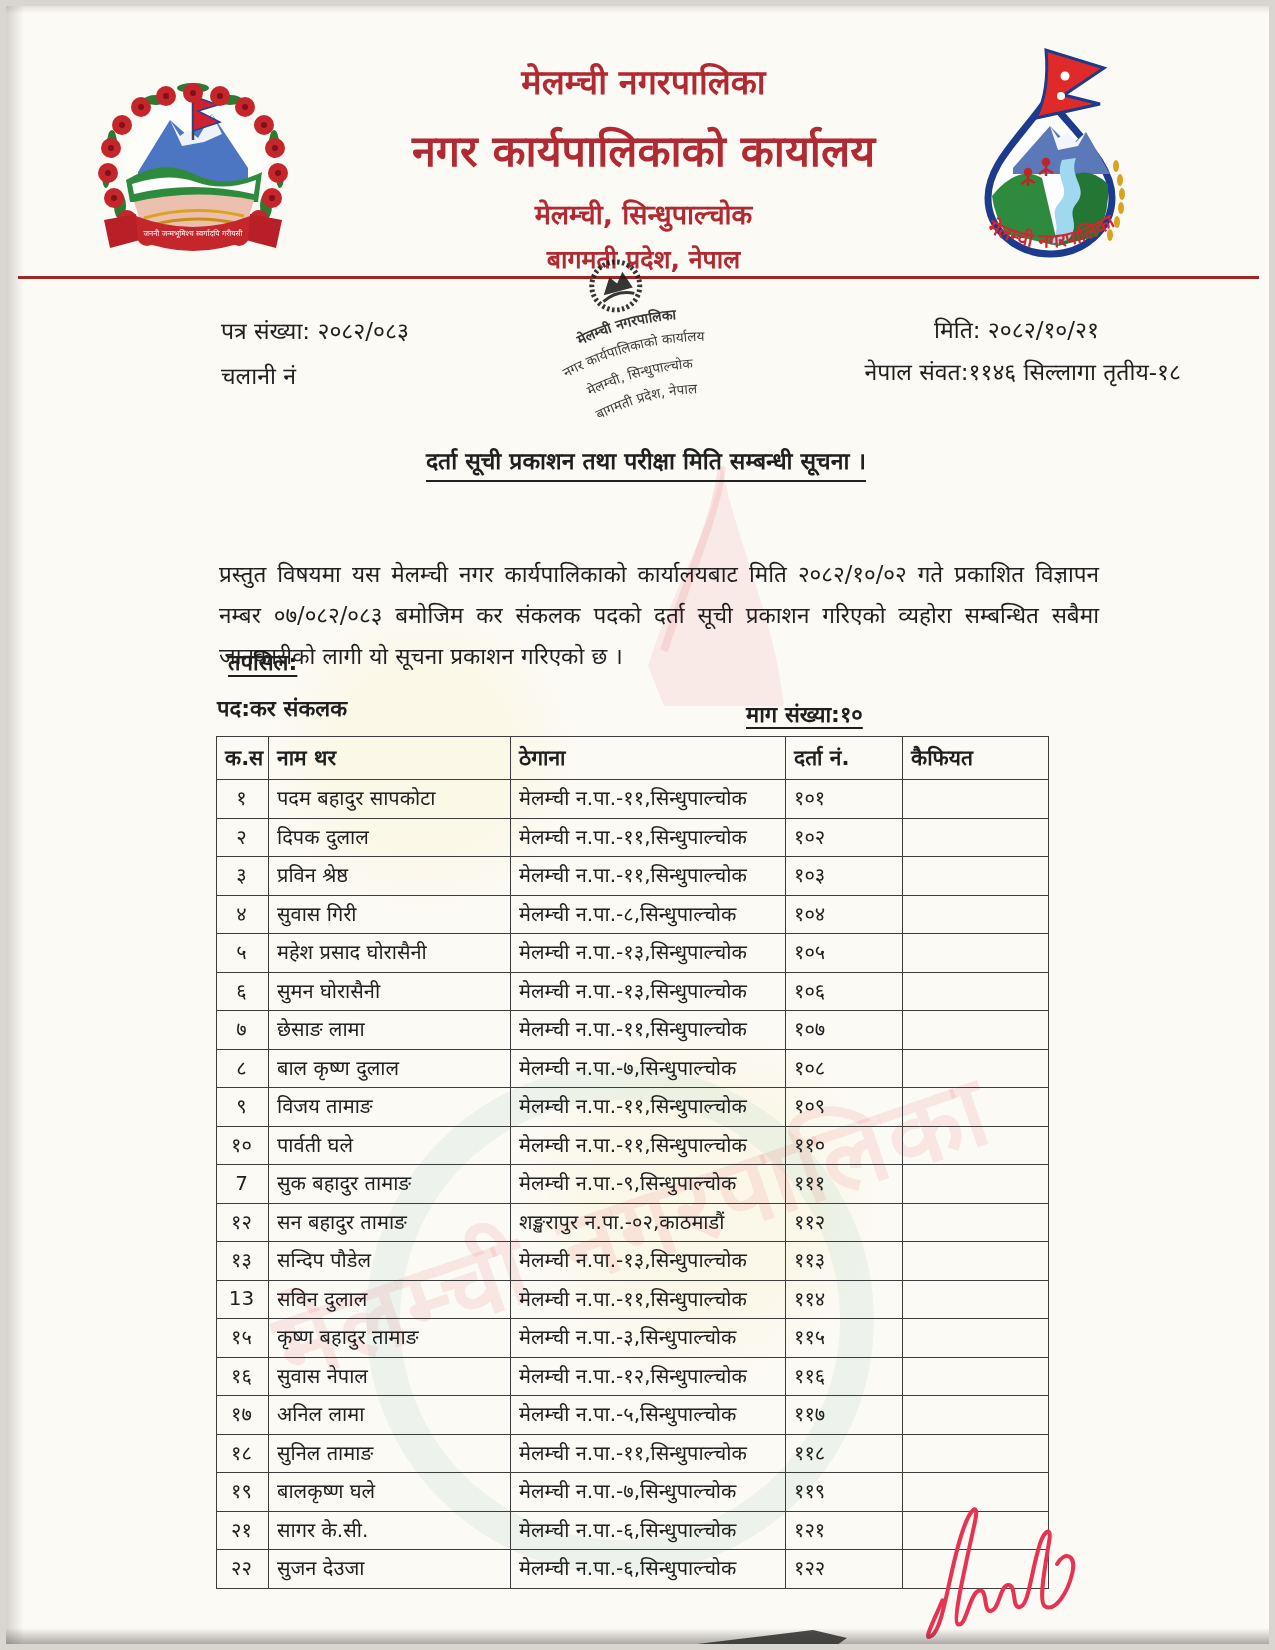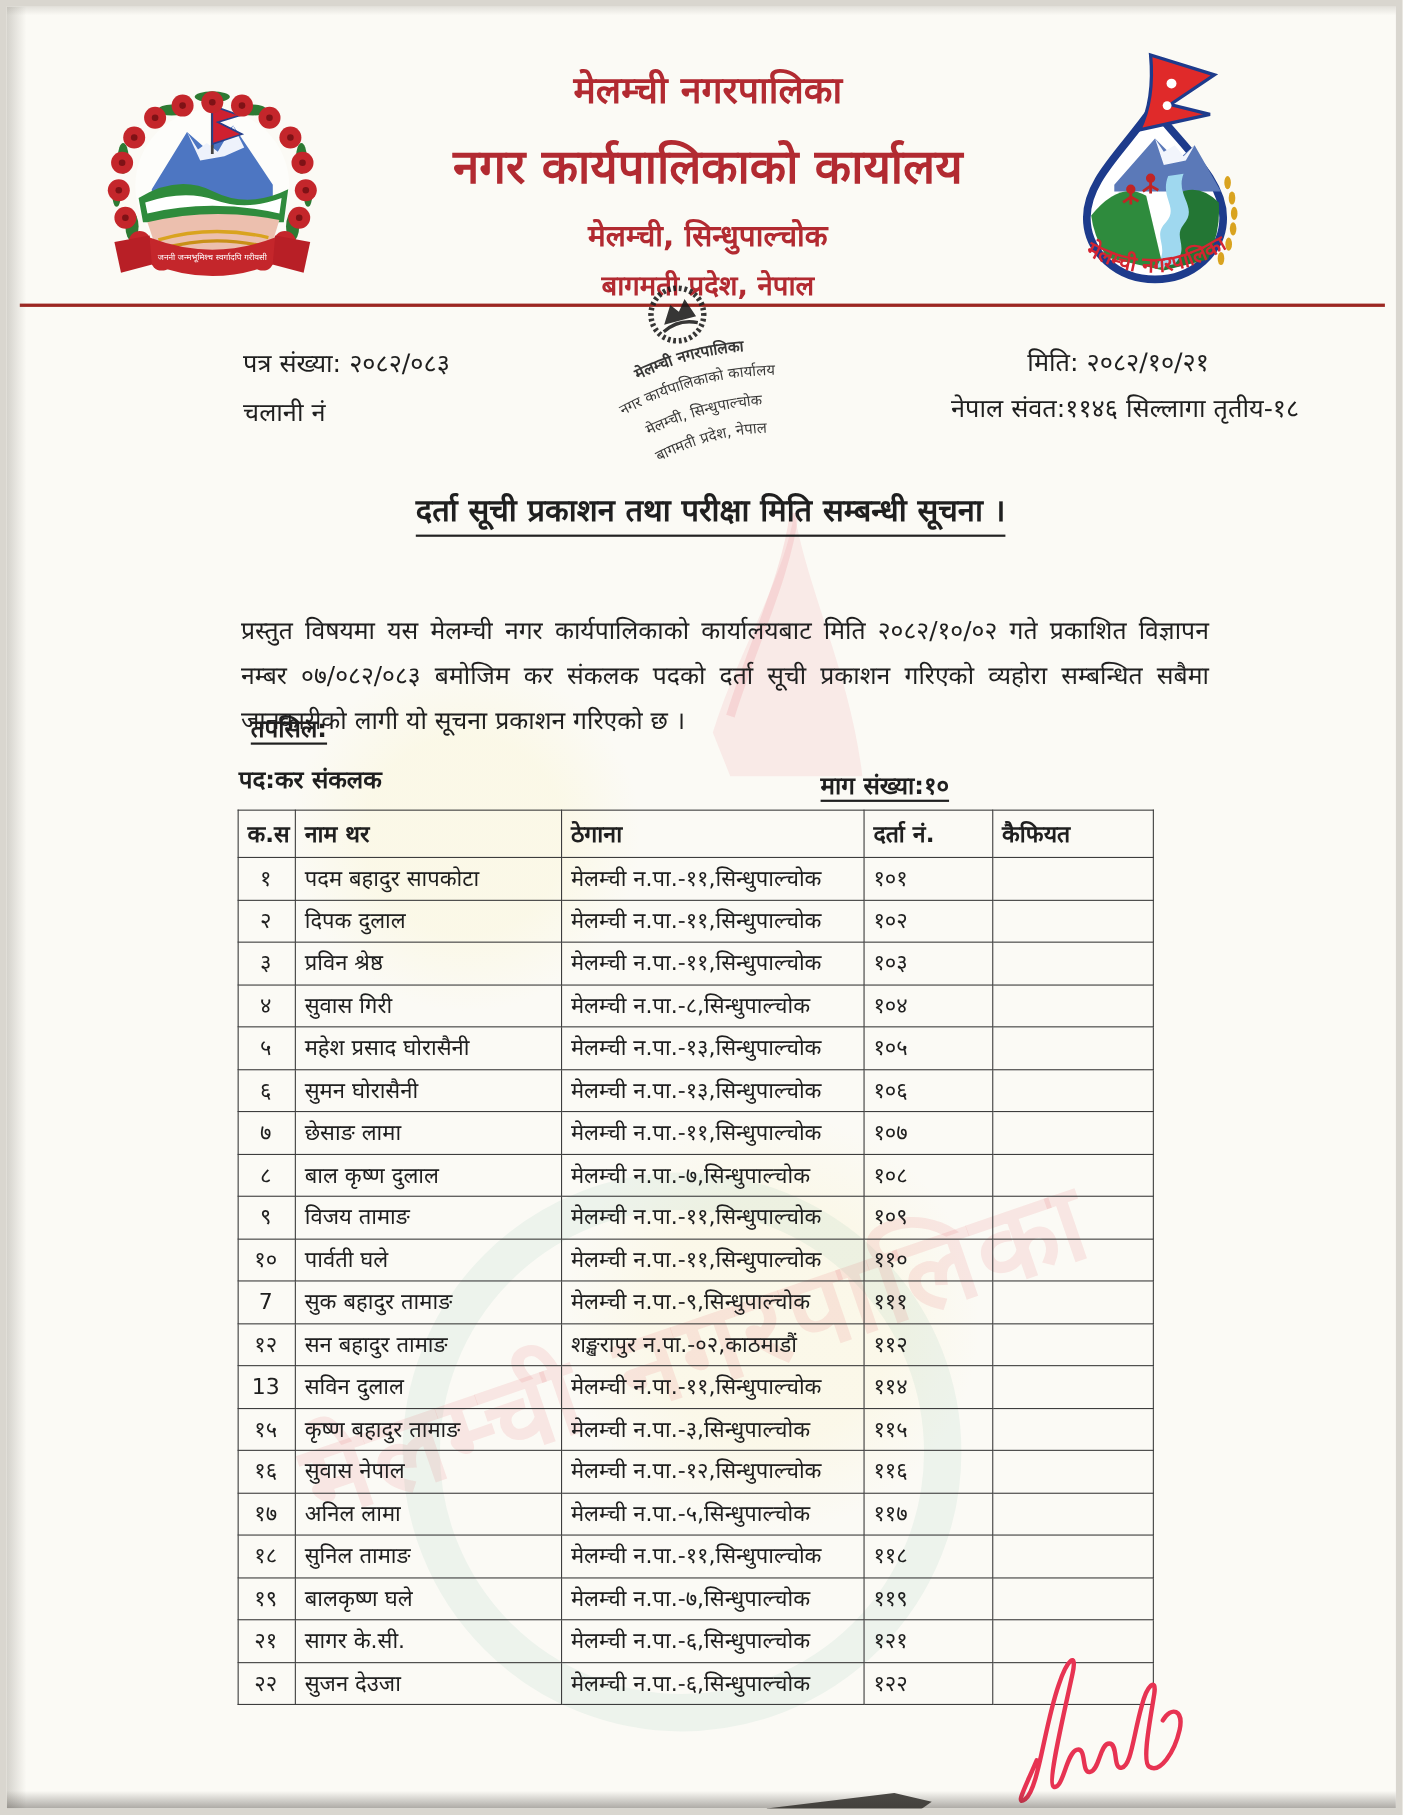--- a/index.html
+++ b/index.html
@@ -46,21 +46,21 @@
   .t4{font-size:25px;font-weight:bold;margin-top:9px;}
   .red-rule{position:absolute;left:12px;right:10px;top:270px;height:3px;background:#9c2722;}
   
   .ref-left{position:absolute;left:215px;top:303px;font-size:23px;line-height:45px;}
   .ref-right{position:absolute;right:88px;top:303px;font-size:23px;line-height:42px;text-align:right;}
   .ref-right .miti{padding-right:82px;text-align:right;}
   .stamp{position:absolute;left:522px;top:248px;width:205px;height:170px;opacity:.88;
     transform:rotate(-4deg);}
   
   .subject-wrap{position:absolute;left:290px;top:438px;width:700px;text-align:center;}
-  .subject{display:inline-block;font-size:28px;font-weight:bold;
+  .subject{display:inline-block;font-size:23px;font-weight:bold;
     border-bottom:2px solid #222;padding-bottom:4px;}
   .body-par{position:absolute;left:213px;top:512px;width:880px;
     font-size:22.5px;line-height:41px;text-align:justify;margin-top:36px;}
   .tapasil{position:absolute;left:222px;top:640px;font-size:22px;font-weight:bold;
     text-decoration:underline;text-underline-offset:5px;}
   .pos-label{position:absolute;left:211px;top:686px;font-size:22px;font-weight:bold;
     text-underline-offset:5px;}
   .demand-label{position:absolute;left:740px;top:692px;font-size:22px;font-weight:bold;
     text-decoration:underline;text-underline-offset:5px;}
   
@@ -356,20 +356,27 @@
               <td class="c4"></td>
             </tr>
             <tr>
               <td class="c0">१२</td>
               <td class="c1">सन बहादुर तामाङ</td>
               <td class="c2">शङ्खरापुर न.पा.-०२,काठमाडौं</td>
               <td class="c3">११२</td>
               <td class="c4"></td>
             </tr>
             <tr>
+              <td class="c0">१३</td>
+              <td class="c1">सन्दिप पौडेल</td>
+              <td class="c2">मेलम्ची न.पा.-१३,सिन्धुपाल्चोक</td>
+              <td class="c3">११३</td>
+              <td class="c4"></td>
+            </tr>
+            <tr>
               <td class="c0">13</td>
               <td class="c1">सविन दुलाल</td>
               <td class="c2">मेलम्ची न.पा.-११,सिन्धुपाल्चोक</td>
               <td class="c3">११४</td>
               <td class="c4"></td>
             </tr>
             <tr>
               <td class="c0">१५</td>
               <td class="c1">कृष्ण बहादुर तामाङ</td>
               <td class="c2">मेलम्ची न.पा.-३,सिन्धुपाल्चोक</td>

